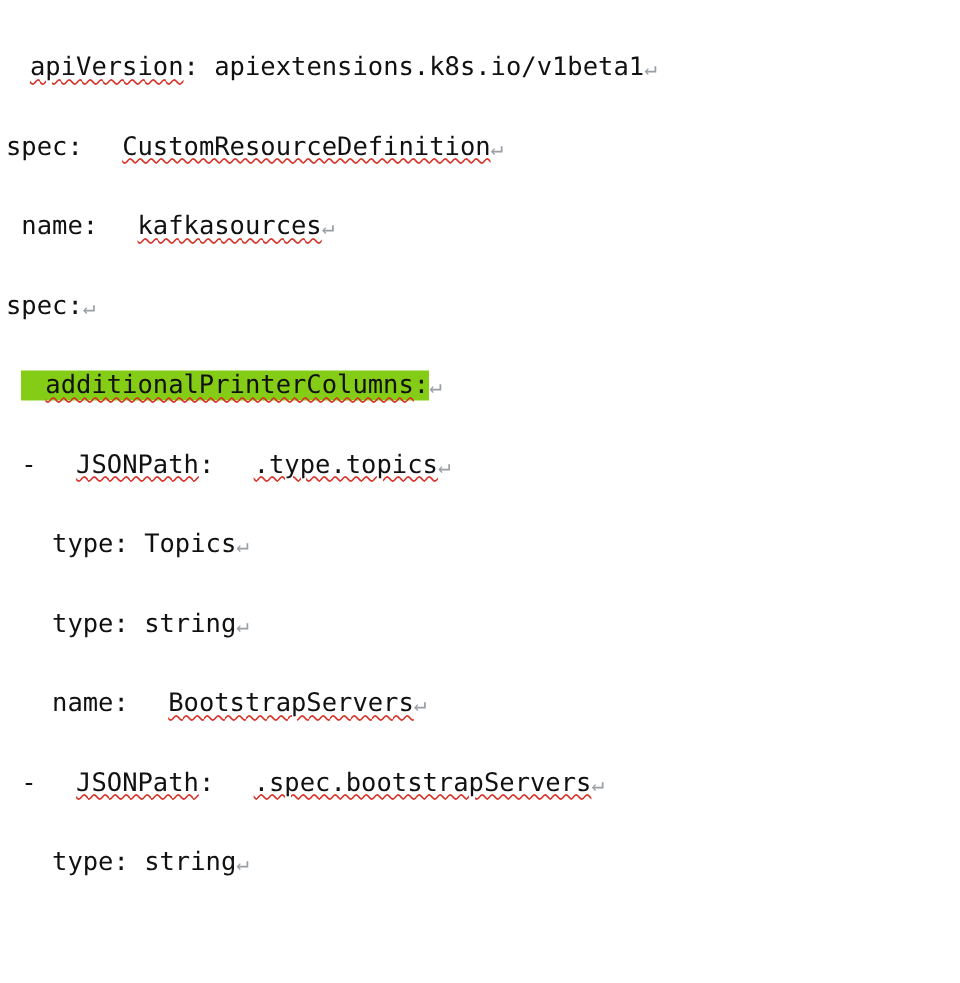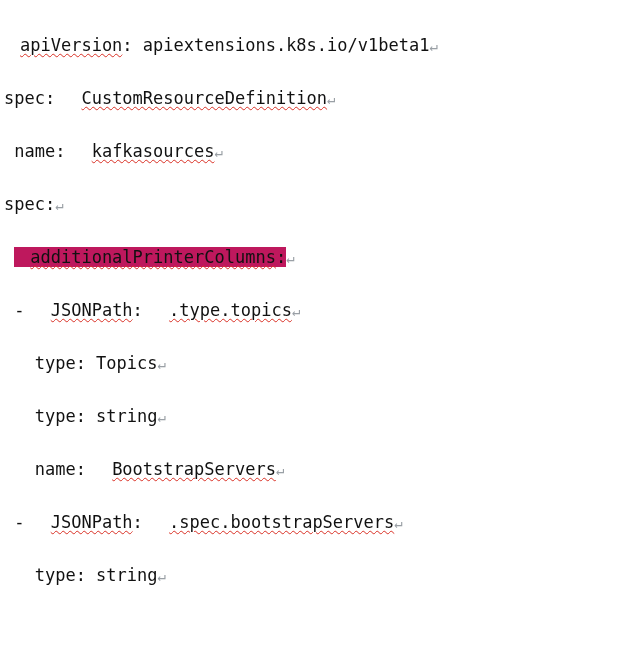--- a/index.html
+++ b/index.html
@@ -21,21 +21,21 @@
   .i3 { padding-left: 3ch; }
   .err {
     text-decoration-line: underline;
     text-decoration-style: wavy;
     text-decoration-color: #d93025;
     text-decoration-thickness: 1px;
     text-underline-offset: 2px;
     margin-left: 16px;
   }
   .hl {
-    background: #be185d;
+    background: #84cc16;
   }
   .nl {
     color: #9aa0a6;
     font-size: 14px;
   }
   .nl::before { content: "\21B5"; }
 </style>
 </head>
 <body>
 

